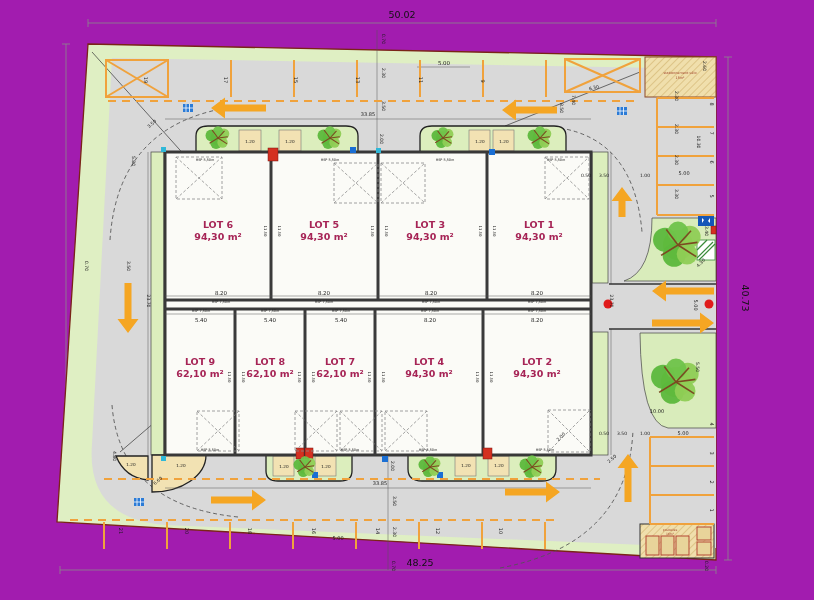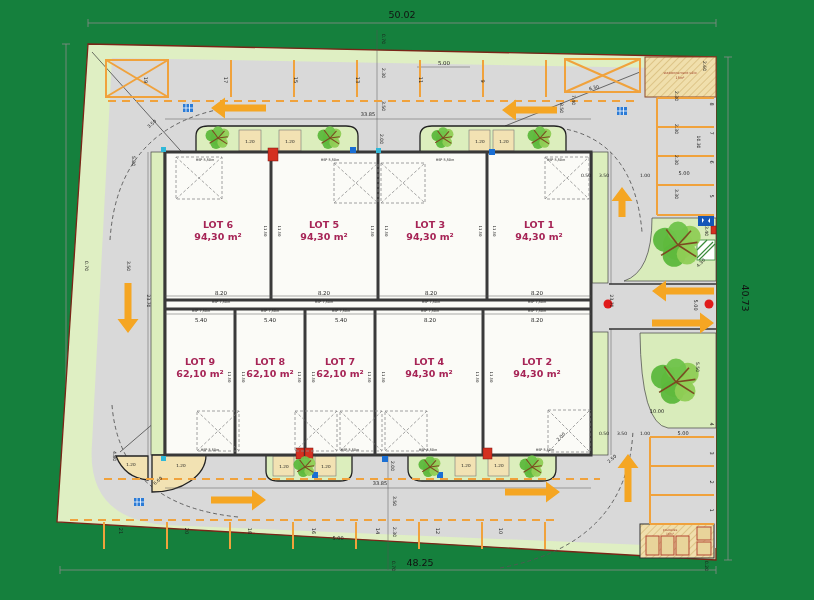--- a/index.html
+++ b/index.html
@@ -1,16 +1,16 @@
 <!DOCTYPE html>
 <html><head>
 <meta charset="utf-8">
 <style>
   html,body{margin:0;padding:0;background:#fff;}
-  .canvas{position:relative;width:814px;height:600px;background:#15803d;overflow:hidden;
+  .canvas{position:relative;width:814px;height:600px;background:#a21caf;overflow:hidden;
           font-family:"DejaVu Sans",sans-serif;}
   svg{position:absolute;left:0;top:0;}
   svg text{font-family:"DejaVu Sans",sans-serif;fill:#1c1c1c;}
   .outer-dim{font-size:9.5px;fill:#111;}
   .lot-name{font-size:9.5px;font-weight:bold;fill:#A62456;}
   .annot{fill:#A0432A;}
 </style>
 </head>
 <body>
 

